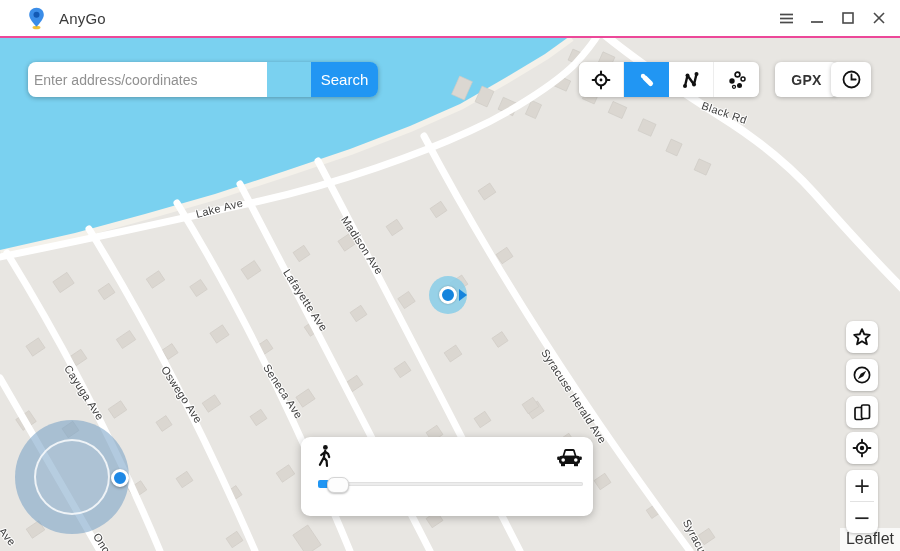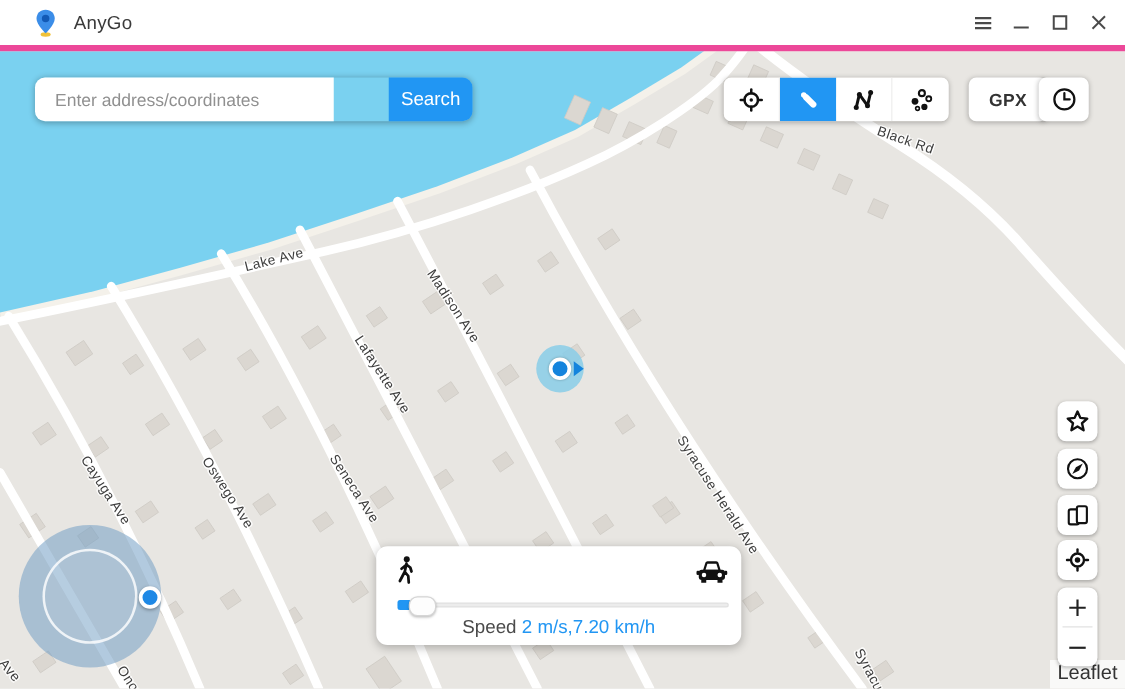--- a/index.html
+++ b/index.html
@@ -1,37 +1,37 @@
 <!DOCTYPE html>
 <html><head>
 <meta charset="utf-8">
 <style>
   html,body{margin:0;padding:0;width:900px;height:551px;overflow:hidden;
     font-family:"Liberation Sans",sans-serif;background:#fff;}
   .window{position:relative;width:900px;height:551px;background:#e8e6e2;}
 
   
   .titlebar{position:absolute;top:0;left:0;right:0;height:36px;background:#fff;
-    border-bottom:5px solid #ec4899;display:flex;align-items:center;z-index:50;}
+    border-bottom:2px solid #ec4899;display:flex;align-items:center;z-index:50;}
   .logo{margin-left:28px;display:flex;align-items:center;}
   .app-name{margin-left:14px;font-size:15px;color:#3a3a3a;letter-spacing:.2px;}
   .wincontrols{position:absolute;right:10px;top:0;height:36px;display:flex;align-items:center;gap:9px;}
   .winbtn{width:22px;height:22px;display:flex;align-items:center;justify-content:center;cursor:pointer;}
 
   
   .map{position:absolute;top:36px;left:0;width:900px;height:515px;background:#e8e6e2;overflow:hidden;}
   .map svg.base{position:absolute;top:0;left:0;}
   .street-label{position:absolute;font-size:11px;color:#3d3d3d;letter-spacing:.4px;white-space:nowrap;
     transform-origin:0 50%;
     text-shadow:1px 1px 0 rgba(255,255,255,.9),-1px -1px 0 rgba(255,255,255,.9),1px -1px 0 rgba(255,255,255,.9),-1px 1px 0 rgba(255,255,255,.9);}
 
   
   .searchbar{position:absolute;left:28px;top:26px;width:350px;height:35px;display:flex;
     border-radius:8px;box-shadow:0 1px 5px rgba(0,0,0,.3);z-index:20;}
-  .searchbar input{flex:1;border:none;outline:none;border-radius:8px 0 0 8px;padding:0 16px;
+  .searchbar input{flex:1;border:none;outline:none;border-radius:8px 0 0 8px;padding:0 6px;
     font-size:14px;color:#333;font-family:"Liberation Sans",sans-serif;}
   .searchbar input::placeholder{color:#909090;}
   .search-btn{width:67px;border:none;border-radius:0 8px 8px 0;background:#2196f3;color:#fff;
     font-size:15px;cursor:pointer;font-family:"Liberation Sans",sans-serif;margin-left:44px;}
 
   
   .modegroup{position:absolute;left:579px;top:26px;height:35px;display:flex;border-radius:6px;
     overflow:hidden;box-shadow:0 1px 4px rgba(0,0,0,.25);z-index:20;}
   .modebtn{width:45px;height:35px;background:#fff;display:flex;align-items:center;justify-content:center;
     cursor:pointer;border:none;border-right:1px solid #ededed;padding:0;}
@@ -343,21 +343,17 @@
             <circle cx="19.8" cy="15" r="1.8" fill="#fff"></circle>
           <rect x="5" y="19" width="4" height="2.2" fill="#111"></rect>
             <rect x="18" y="19" width="4" height="2.2" fill="#111"></rect>
         </svg>
       </span>
       <div class="slider">
         <div class="slider-track"></div>
         <div class="slider-fill"></div>
         <div class="slider-thumb"></div>
       </div>
-      <div class="speed-text">
-        <span>Speed</span>
-        <span class="val">2 m/s,7.20 km/h</span>
-      </div>
     </div>
 
     <div class="attribution">Leaflet</div>
   </div>
 </div>
 
 </body></html>

